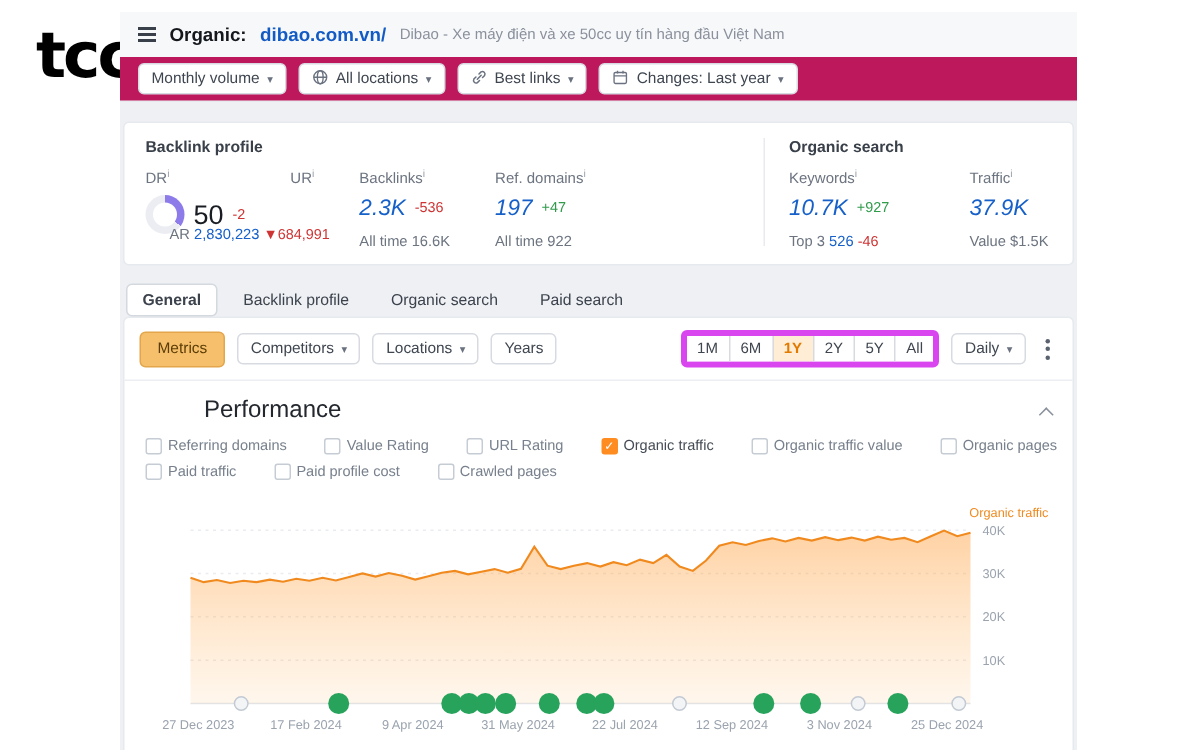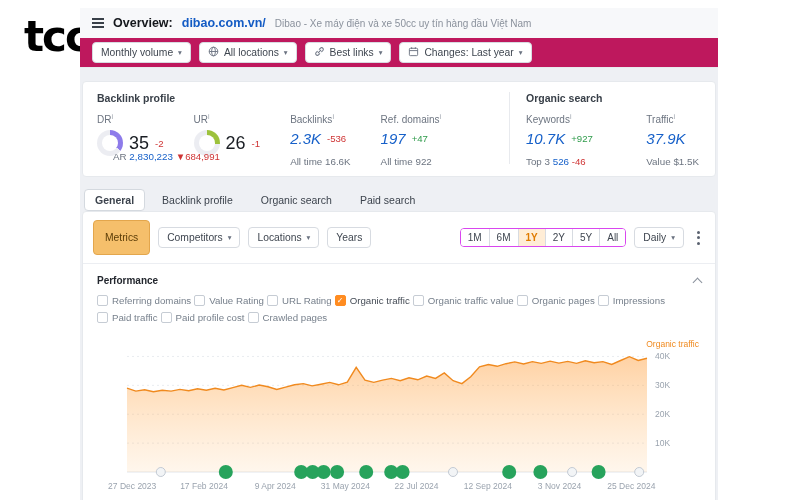--- a/index.html
+++ b/index.html
@@ -53,37 +53,37 @@
 
   
   .tabsrow { display:flex; gap:6px; padding:11px 4px 0; align-items:center; height:34px; }
   .tab { font-size:10.5px; color:#3c434d; padding:4px 10px; border-radius:4px; cursor:pointer;
          border:1px solid transparent; }
   .tab.on { background:#fff; border-color:#d4d9df; font-weight:bold; }
 
   
   .main-card { background:#fff; border:1px solid #e6e9ed; border-radius:4px; margin:0 2px 6px; }
   .toolbar { display:flex; align-items:center; gap:8px; padding:8px 10px; border-bottom:1px solid #eceef2; }
-  .metrics-btn { height:35px; padding:0 11px; border:1px solid #e3a64c; border-radius:4px;
+  .metrics-btn { height:24px; padding:0 11px; border:1px solid #e3a64c; border-radius:4px;
                  background:#f5bf6b; color:#5c3d07; font-size:10.3px; cursor:pointer; font-family:inherit; }
   .spacer { flex:1; }
-  .range-group { display:flex; border:1px solid #d946ef; border-radius:4px; overflow:hidden; }
+  .range-group { display:flex; border:4px solid #d946ef; border-radius:4px; overflow:hidden; }
   .rbtn { font-size:10px; padding:3px 7px; color:#3f4650; background:#fff; border:none;
           border-left:1px solid #d7dbe1; cursor:pointer; font-family:inherit; }
   .rbtn:first-child { border-left:none; }
   .rbtn.on { background:#ffedd6; color:#e07b00; font-weight:bold; }
   .kebab { display:flex; flex-direction:column; gap:2.5px; padding:3px 5px; cursor:pointer; }
   .kebab i { width:3px; height:3px; border-radius:50%; background:#5a6270; display:block; }
 
   .perf-head { display:flex; justify-content:space-between; align-items:center; padding:11px 14px 6px; }
-  .perf-title { font-size:10px; font-weight:bold; color:#23272e; }
+  .perf-title { font-size:16px; font-weight:normal; color:#23272e;margin-left:39px; }
   .chev { width:7px; height:7px; border-left:1.5px solid #8a919c; border-top:1.5px solid #8a919c;
           transform:rotate(45deg); margin-top:4px; cursor:pointer; }
 
-  .cbrow { display:flex; align-items:center; gap:3px; padding:3px 14px; white-space:nowrap; overflow:hidden; }
+  .cbrow { display:flex; align-items:center; gap:25px; padding:3px 14px; white-space:nowrap; overflow:hidden; }
   .cb { display:inline-flex; align-items:center; gap:4px; cursor:pointer; }
   .box { width:11px; height:11px; border:1px solid #c6ccd4; border-radius:2px; background:#fff;
          display:inline-flex; align-items:center; justify-content:center; font-size:8px; color:#fff; }
   .cb.on .box { background:#ff8c21; border-color:#ff8c21; }
   .cb.on .box::after { content:"✓"; }
   .cbl { font-size:9.7px; color:#77808c; }
   .cb.on .cbl { color:#454c56; }
 
   .chart-wrap { padding:8px 8px 4px 14px; }
   svg text { font-family:"Liberation Sans","DejaVu Sans",sans-serif; }
@@ -95,21 +95,21 @@
   <div class="logo">tcc</div>
 
   <div class="dashboard">
 
     <div class="topbar">
       <span class="hamb">
           <i></i>
           <i></i>
           <i></i>
         </span>
-      <span class="ttl">Overview:</span>
+      <span class="ttl">Organic:</span>
       <a class="domain" href="#">dibao.com.vn/</a>
       <span class="desc">Dibao - Xe máy điện và xe 50cc uy tín hàng đầu Việt Nam</span>
     </div>
 
     <div class="filterbar">
       <button class="fbtn">
         <span>Monthly volume</span>
         <span class="caret">▾</span>
       </button>
       <button class="fbtn">
@@ -145,33 +145,26 @@
     <div class="metrics-card">
       <div class="bl-section">
         <div class="sec-label">Backlink profile</div>
         <div class="metric-cols">
           <div>
             <div class="mlabel"><span>DR</span><sup>i</sup></div>
             <div class="value-row">
               <span class="donut purple">
                   <span class="hole"></span>
                 </span>
-              <span class="big">35</span>
+              <span class="big">50</span>
               <span class="chg-red">-2</span>
             </div>
           </div>
           <div>
             <div class="mlabel"><span>UR</span><sup>i</sup></div>
-            <div class="value-row">
-              <span class="donut green">
-                  <span class="hole"></span>
-                </span>
-              <span class="big">26</span>
-              <span class="chg-red">-1</span>
-            </div>
           </div>
           <div>
             <div class="mlabel"><span>Backlinks</span><sup>i</sup></div>
             <div class="value-row">
               <a class="vblue" href="#">2.3K</a>
               <span class="chg-red">-536</span>
             </div>
             <div class="sub-row"><span>All time</span> <span>16.6K</span></div>
           </div>
           <div>

